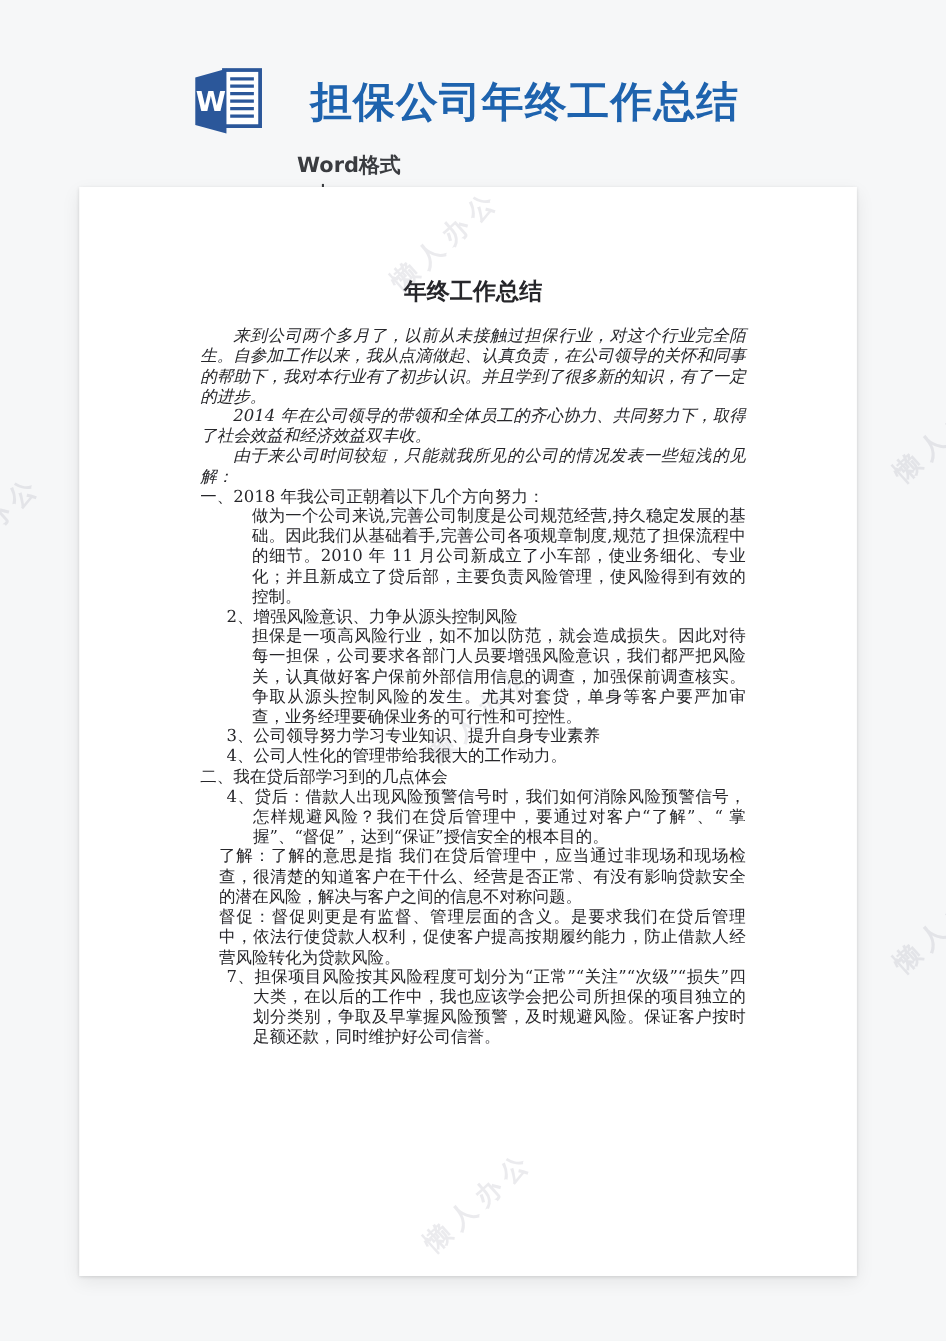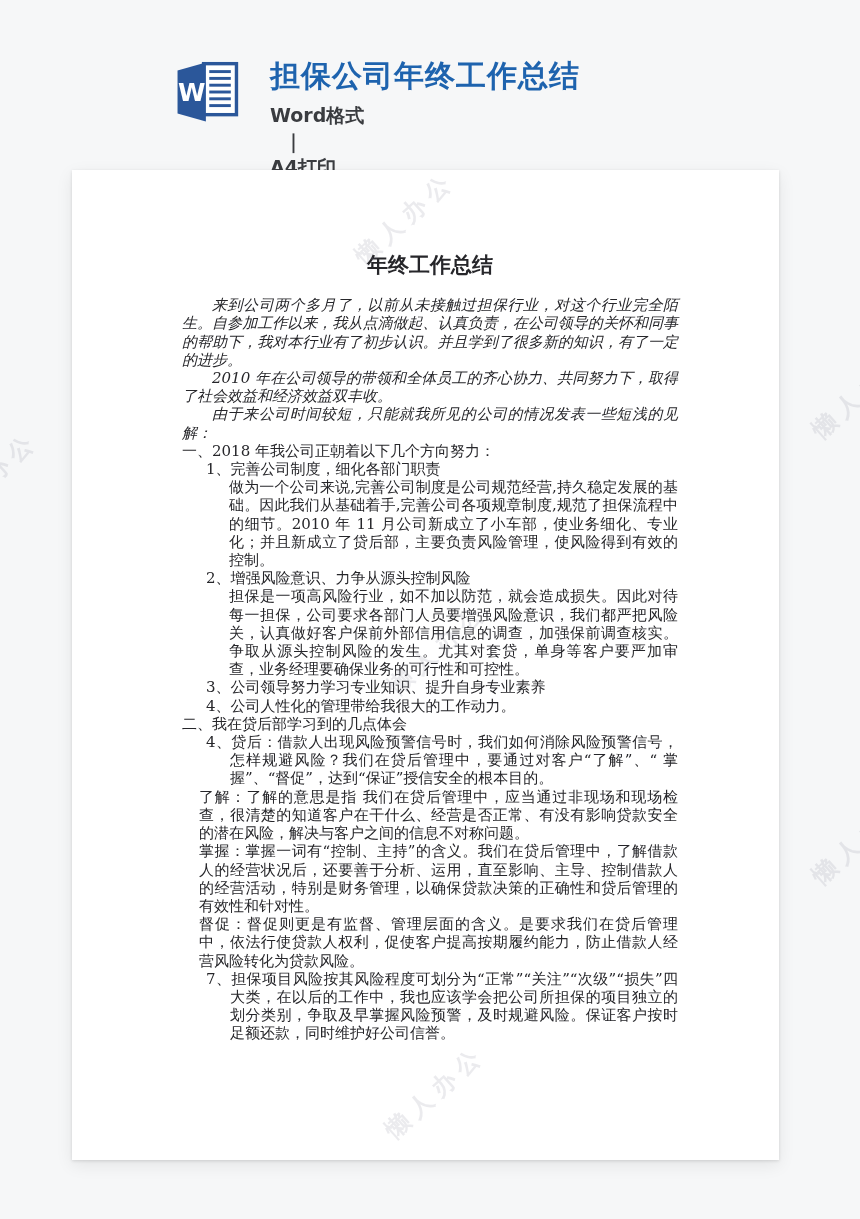--- a/index.html
+++ b/index.html
@@ -17,22 +17,22 @@
     position: absolute;
     top: 58px;
     left: 170px;
     display: flex;
     align-items: flex-start;
     gap: 26px;
   }
   .word-icon { width: 74px; height: 68px; flex: 0 0 auto; }
   .header-text { display: flex; flex-direction: column; }
   .page-title {
-    margin: 0;
-    font-size: 30px;
+    margin: 12px;
+    font-size: 38px;
     font-weight: bold;
     color: #1e63ae;
     letter-spacing: 1px;
     line-height: 1.2;
   }
   .subtitle {
     margin-top: 9px;
     display: flex;
     align-items: flex-start;
     font-size: 19px;
@@ -121,33 +121,31 @@
           <span class="sub-sep">｜</span>
           <span class="sub-item">内容可编辑</span>
         </div>
     </div>
   </div>
 
   <div class="sheet">
     <div class="doc-content" id="doc">
         <p class="title">年终工作总结</p>
         <p class="indent">来到公司两个多月了，以前从未接触过担保行业，对这个行业完全陌生。自参加工作以来，我从点滴做起、认真负责，在公司领导的关怀和同事的帮助下，我对本行业有了初步认识。并且学到了很多新的知识，有了一定的进步。</p>
-        <p class="indent">2010 年在公司领导的带领和全体员工的齐心协力、共同努力下，取得了社会效益和经济效益双丰收。</p>
+        <p class="indent">2014 年在公司领导的带领和全体员工的齐心协力、共同努力下，取得了社会效益和经济效益双丰收。</p>
         <p class="indent">由于来公司时间较短，只能就我所见的公司的情况发表一些短浅的见解：</p>
         <p class="section">一、2018 年我公司正朝着以下几个方向努力：</p>
-        <p class="item">1、完善公司制度，细化各部门职责</p>
         <p class="item-body">做为一个公司来说,完善公司制度是公司规范经营,持久稳定发展的基础。因此我们从基础着手,完善公司各项规章制度,规范了担保流程中的细节。2010 年 11 月公司新成立了小车部，使业务细化、专业化；并且新成立了贷后部，主要负责风险管理，使风险得到有效的控制。</p>
         <p class="item">2、增强风险意识、力争从源头控制风险</p>
         <p class="item-body">担保是一项高风险行业，如不加以防范，就会造成损失。因此对待每一担保，公司要求各部门人员要增强风险意识，我们都严把风险关，认真做好客户保前外部信用信息的调查，加强保前调查核实。争取从源头控制风险的发生。尤其对套贷，单身等客户要严加审查，业务经理要确保业务的可行性和可控性。</p>
         <p class="item">3、公司领导努力学习专业知识、提升自身专业素养</p>
         <p class="item">4、公司人性化的管理带给我很大的工作动力。</p>
         <p class="section">二、我在贷后部学习到的几点体会</p>
         <p class="item">4、贷后：借款人出现风险预警信号时，我们如何消除风险预警信号，怎样规避风险？我们在贷后管理中，要通过对客户“了解”、“ 掌握”、“督促”，达到“保证”授信安全的根本目的。</p>
         <p class="def">了解：了解的意思是指 我们在贷后管理中，应当通过非现场和现场检查，很清楚的知道客户在干什么、经营是否正常、有没有影响贷款安全的潜在风险，解决与客户之间的信息不对称问题。</p>
-        <p class="def">掌握：掌握一词有“控制、主持”的含义。我们在贷后管理中，了解借款人的经营状况后，还要善于分析、运用，直至影响、主导、控制借款人的经营活动，特别是财务管理，以确保贷款决策的正确性和贷后管理的有效性和针对性。</p>
         <p class="def">督促：督促则更是有监督、管理层面的含义。是要求我们在贷后管理中，依法行使贷款人权利，促使客户提高按期履约能力，防止借款人经营风险转化为贷款风险。</p>
         <p class="item">7、担保项目风险按其风险程度可划分为“正常”“关注”“次级”“损失”四大类，在以后的工作中，我也应该学会把公司所担保的项目独立的划分类别，争取及早掌握风险预警，及时规避风险。保证客户按时足额还款，同时维护好公司信誉。</p>
       </div>
   </div>
 
   <div class="watermark-layer" id="watermarks">
       <div class="watermark" style="left: 405px; top: 218px;">懒人办公</div>
       <div class="watermark" style="left: 862px; top: 392px;">懒人办公</div>
       <div class="watermark" style="left: -12px; top: 478px;">懒人办公</div>
       <div class="watermark" style="left: 438px; top: 648px;">懒人办公</div>

